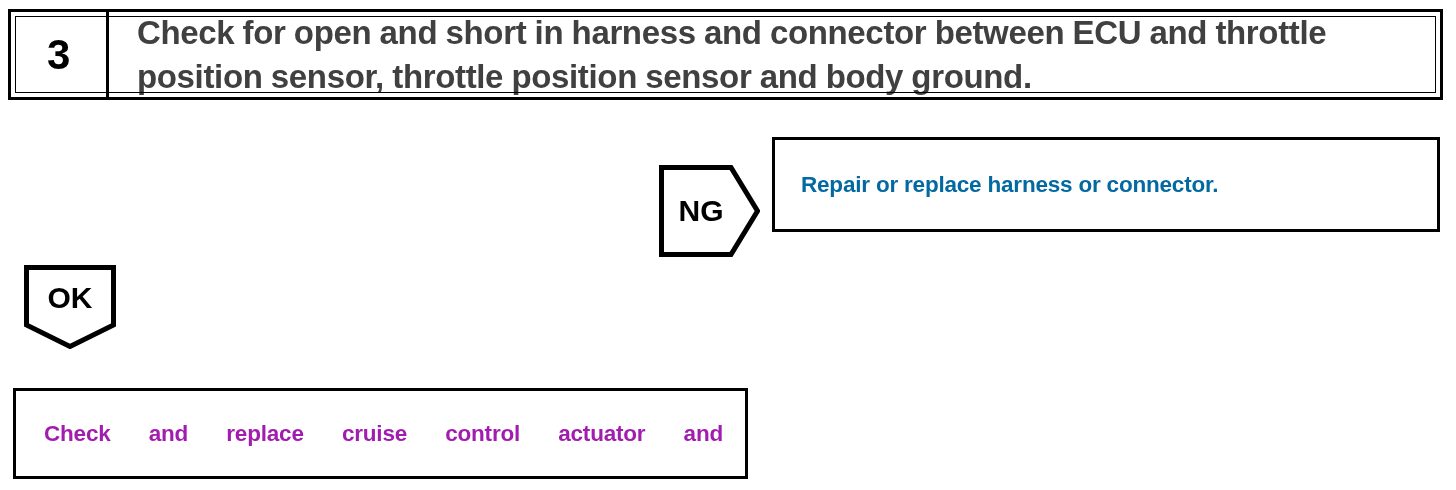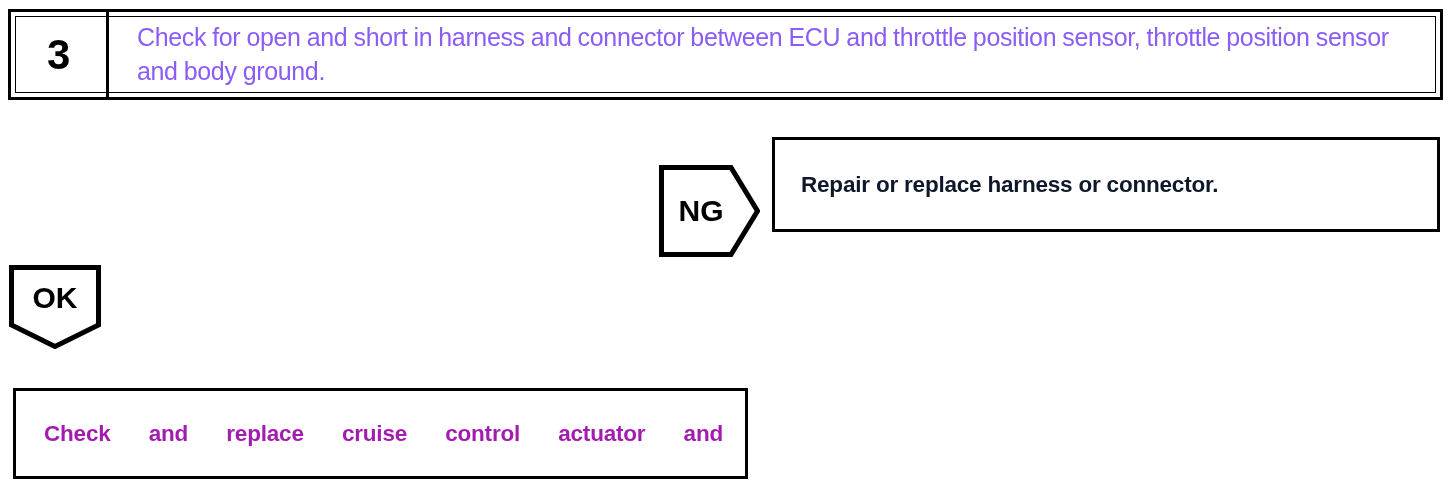--- a/index.html
+++ b/index.html
@@ -58,23 +58,23 @@
     letter-spacing: -0.5px;
   }
   .step-text-cell {
     position: relative;
     flex: 1 1 auto;
     display: flex;
     align-items: center;
     padding: 0 14px 0 28px;
   }
   .step-text {
-    font-size: 25px;
-    font-weight: normal;
-    color: #8b5cf6;
+    font-size: 33px;
+    font-weight: bold;
+    color: #404040;
     line-height: 1.33;
     letter-spacing: -0.35px;
     word-spacing: -0.5px;
   }
 
   
   .ng-tag {
     position: absolute;
     left: 659px;
     top: 137px;
@@ -107,30 +107,30 @@
     box-sizing: border-box;
     border: 3px solid #000000;
     background: #ffffff;
     display: flex;
     align-items: center;
     padding: 0 26px;
   }
   .ng-result-text {
     font-size: 22.5px;
     font-weight: bold;
-    color: #0f172a;
+    color: #0369a1;
     letter-spacing: -0.2px;
     line-height: 1.3;
     text-align: center;
   }
 
   
   .ok-tag {
     position: absolute;
-    left: 9px;
+    left: 24px;
     top: 265px;
     width: 92px;
     height: 84px;
   }
   .ok-tag svg { display: block; width: 92px; height: 84px; }
   .ok-label {
     position: absolute;
     left: 0;
     top: 0;
     width: 92px;

